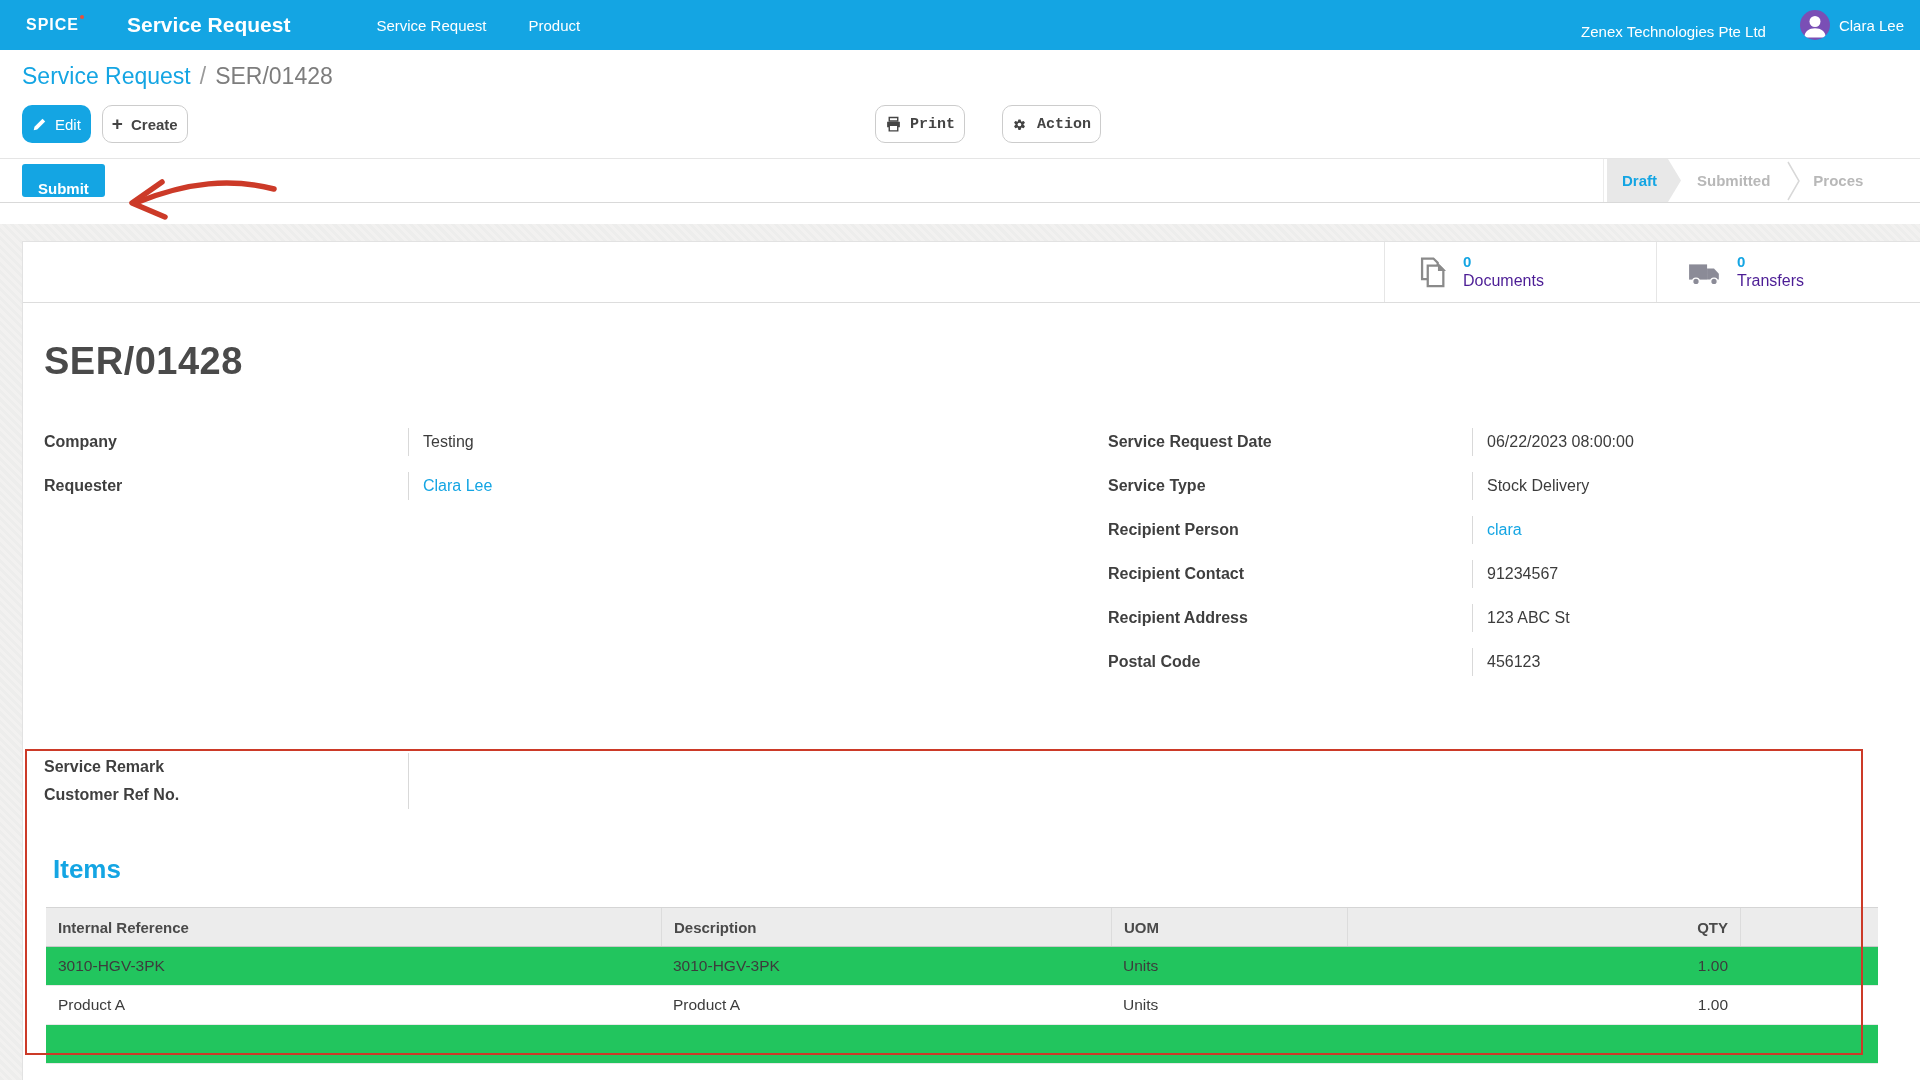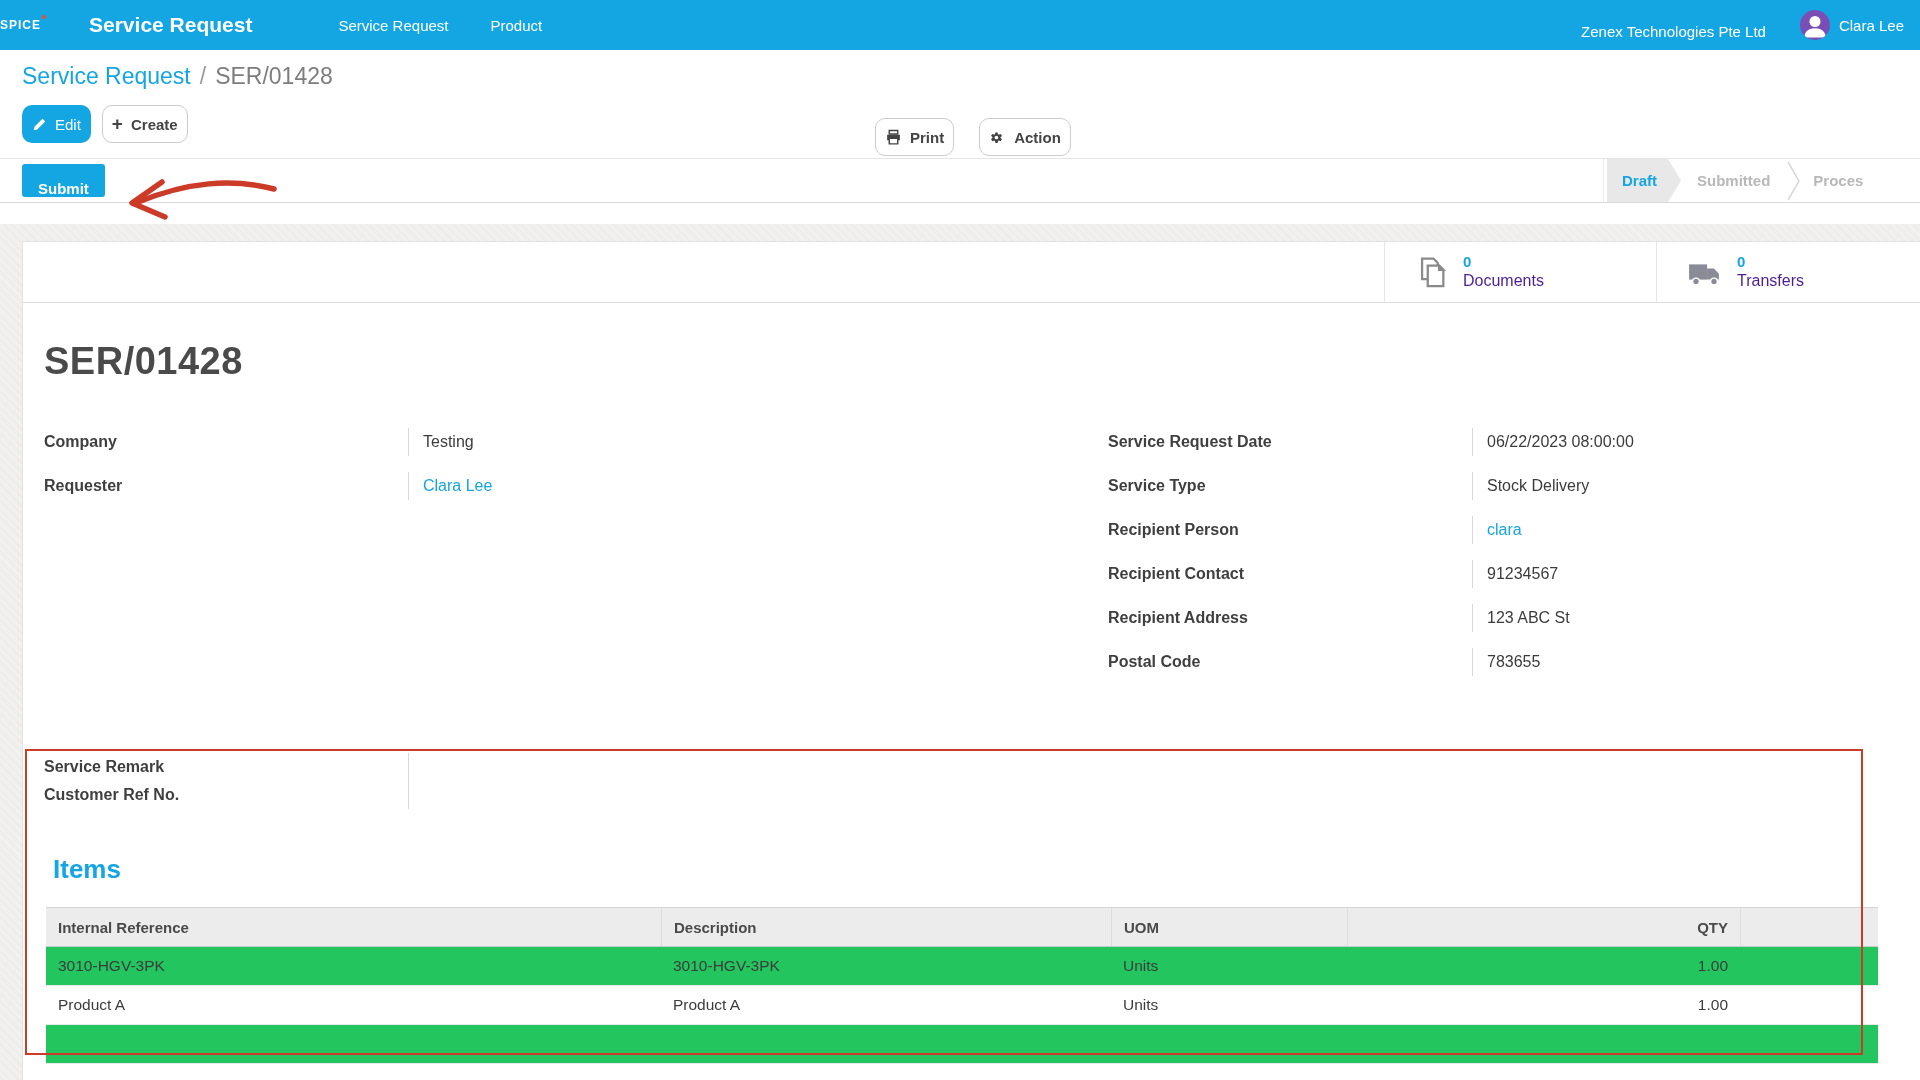--- a/index.html
+++ b/index.html
@@ -12,39 +12,39 @@
   *{box-sizing:border-box;}
   html,body{margin:0;padding:0;}
   body{
     width:1920px;height:1080px;position:relative;overflow:hidden;background:#fff;
     font-family:"Liberation Sans","DejaVu Sans",sans-serif;color:var(--text);
   }
   a{text-decoration:none;}
 
   
   .navbar{height:50px;background:var(--blue);display:flex;align-items:center;color:#fff;}
-  .nav-logo{font-size:12px;font-weight:700;letter-spacing:1px;position:relative;}
+  .nav-logo{margin-left:26px;font-size:16px;font-weight:700;letter-spacing:1px;position:relative;}
   .nav-title{margin-left:44px;font-size:21px;font-weight:700;}
   .nav-menu{margin-left:86px;display:flex;gap:42px;font-size:15px;}
   .nav-menu a{color:#fff;}
   .nav-right{margin-left:auto;display:flex;align-items:center;padding-right:16px;font-size:15px;}
   .nav-company{margin-right:34px;margin-top:13px;}
   .nav-user{display:flex;align-items:center;gap:9px;}
   .avatar{width:30px;height:30px;border-radius:50%;background:#7a4fb5;display:flex;align-items:center;justify-content:center;overflow:hidden;}
 
   
   .page-head{padding:13px 0 15px 22px;position:relative;background:#fff;}
   .breadcrumb{font-size:23px;color:#7d7d7d;}
   .breadcrumb a{color:var(--blue);}
   .breadcrumb .sep{margin:0 9px;color:#9a9a9a;}
   .btn-row{margin-top:15px;display:flex;gap:11px;position:relative;align-items:center;}
   .btn{height:38px;padding:0 9px;border-radius:10px;font-size:15px;display:inline-flex;align-items:center;gap:8px;cursor:pointer;border:1px solid transparent;background:none;font-family:inherit;}
   .btn-primary{background:var(--blue);color:#fff;}
   .btn-default{background:#fff;border-color:#ccc;color:#444;font-weight:700;}
-  .cp-center{position:absolute;left:853px;top:13px;display:flex;gap:25px;}
+  .cp-center{position:absolute;left:853px;top:0;display:flex;gap:37px;font-family:Liberation Mono, monospace;}
   .plus-glyph{font-size:19px;font-weight:700;line-height:1;margin-top:-2px;}
 
   
   .cp-bottom{height:45px;background:#fff;border-top:1px solid #e5e5e5;border-bottom:1px solid #d9d9d9;display:flex;align-items:center;position:relative;}
   .submit-btn{margin-left:22px;height:33px;padding:16px 16px;background:var(--blue);color:#fff;border:none;border-radius:3px;font-size:15px;font-weight:700;font-family:inherit;cursor:pointer;}
   .statusbar{position:absolute;left:1603px;top:0;bottom:0;display:flex;align-items:stretch;border-left:1px solid #ececec;padding-left:3px;}
   .step{display:flex;align-items:center;font-size:15px;font-weight:700;white-space:nowrap;}
   .step.active{background:#e8e8e8;color:var(--blue);padding:0 24px 0 15px;
     clip-path:polygon(0 0,calc(100% - 13px) 0,100% 50%,calc(100% - 13px) 100%,0 100%);}
   .step.inactive{color:var(--muted);}
@@ -232,21 +232,21 @@
         <div class="frow">
           <span class="flabel">Recipient Contact</span>
           <span class="fvalue">91234567</span>
         </div>
         <div class="frow">
           <span class="flabel">Recipient Address</span>
           <span class="fvalue">123 ABC St</span>
         </div>
         <div class="frow">
           <span class="flabel">Postal Code</span>
-          <span class="fvalue">783655</span>
+          <span class="fvalue">456123</span>
         </div>
       </div>
     </div>
 
     <div class="extra-zone">
       <div class="frow">
         <span class="flabel">Service Remark</span>
         <span class="fvalue"></span>
       </div>
       <div class="frow">

